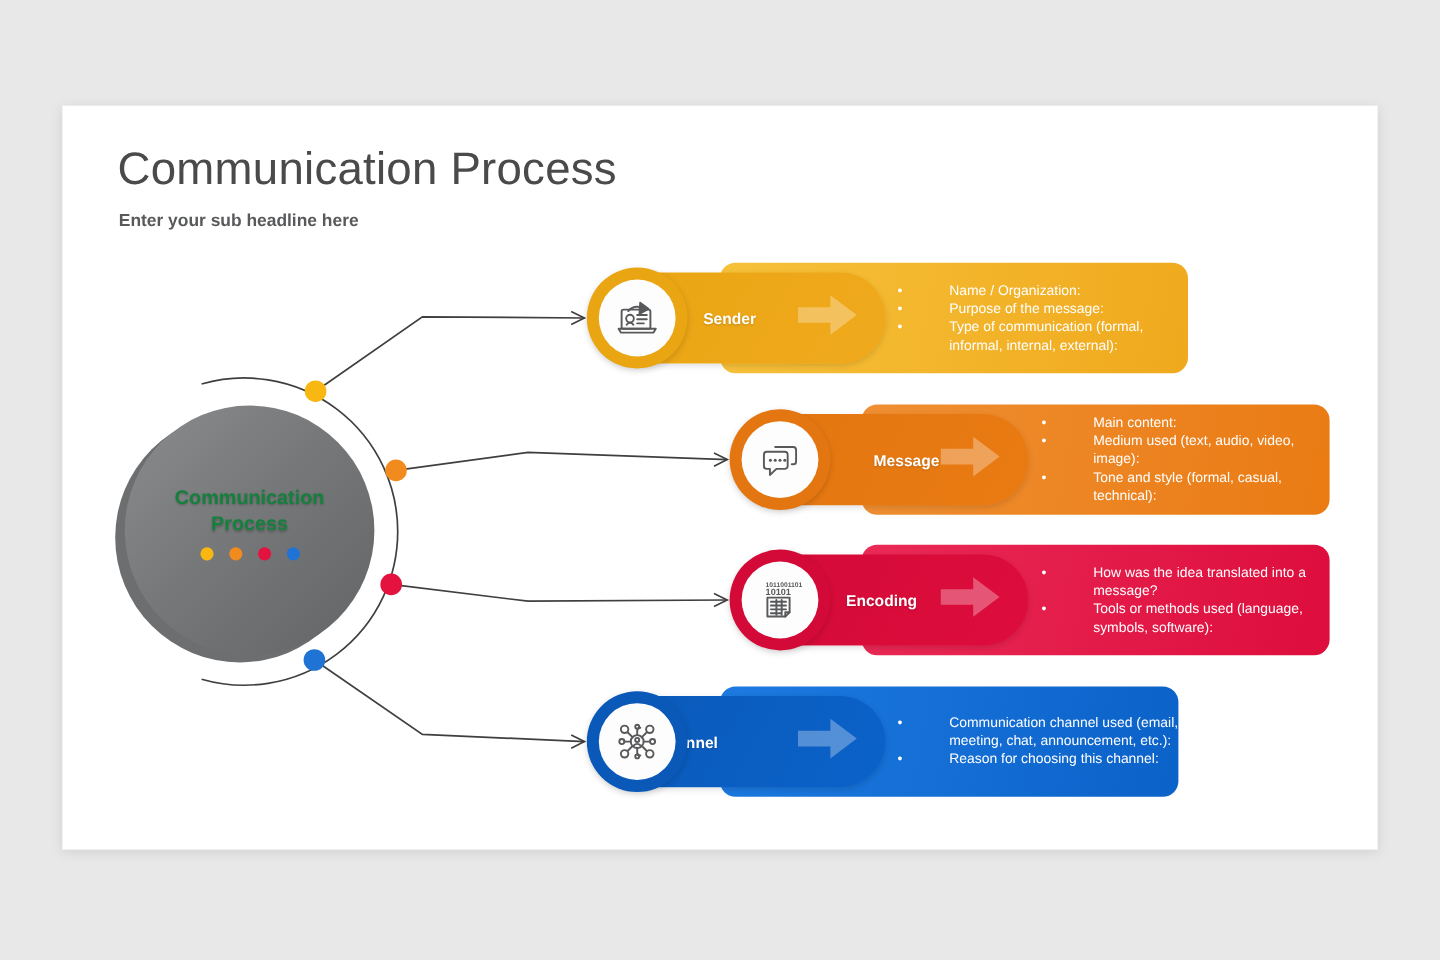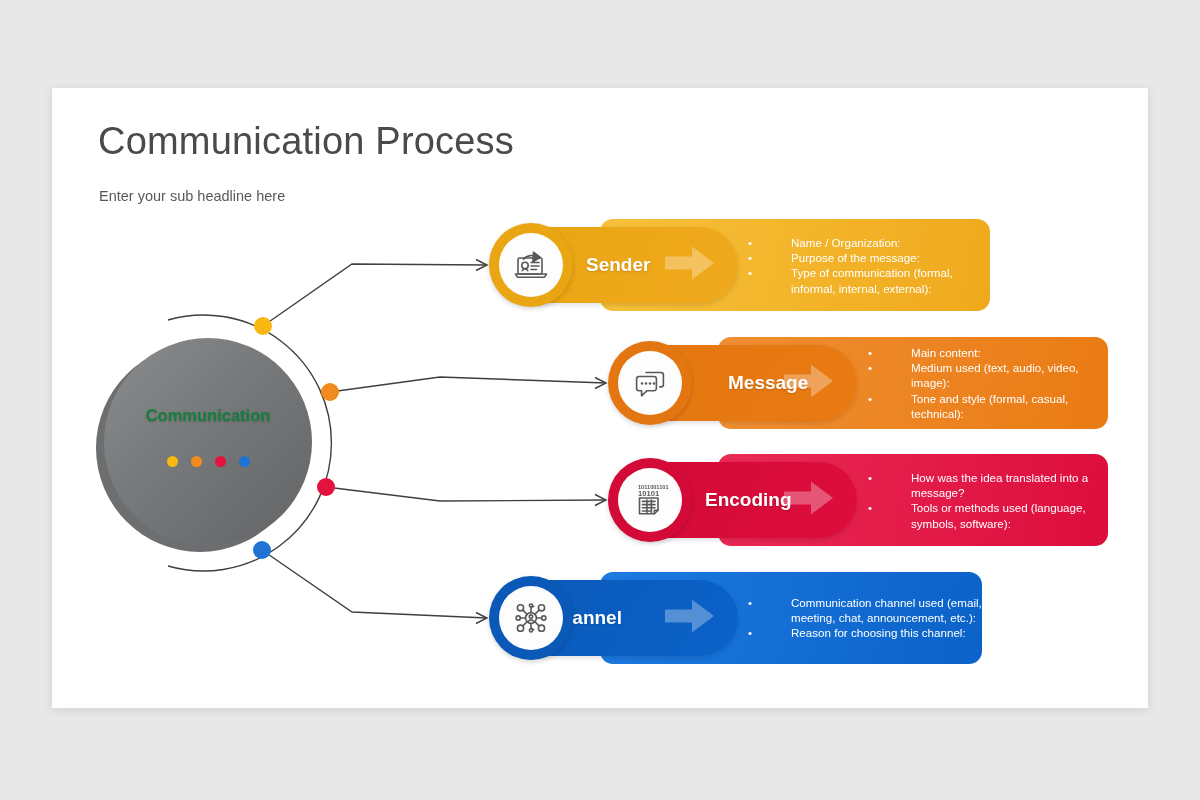--- a/index.html
+++ b/index.html
@@ -20,22 +20,22 @@
     box-shadow: 0 2px 10px rgba(0,0,0,.10);
   }
 
   
   .page-title {
     position: absolute; left: 98px; top: 120px;
     font-size: 38px; font-weight: 400; color: #4a4a4a;
     letter-spacing: .2px; white-space: nowrap;
   }
   .page-sub {
-    position: absolute; left: 99px; top: 188px;
-    font-size: 14.5px; font-weight: 400; color: #58595b;
+    position: absolute; left: 99px; top: 176px;
+    font-size: 14.5px; font-weight: 700; color: #58595b;
     white-space: nowrap;
   }
 
   
   .hub-wrap { position: absolute; left: 96px; top: 318px; width: 260px; height: 250px; }
   .hub-shadow {
     position: absolute; left: 0; top: 26px;
     width: 208px; height: 208px; border-radius: 50%;
     background: #6d6e70;
   }
@@ -65,21 +65,21 @@
     position: absolute; top: 0; height: 92px;
     border-radius: 13px;
   }
   .pill {
     position: absolute; top: 8px; height: 76px;
     border-radius: 38px;
     display: flex; align-items: center;
     box-shadow: 0 2px 5px rgba(0,0,0,.13);
   }
   .pill-label {
-    color: #ffffff; font-size: 19px; font-weight: 700;
+    color: #ffffff; font-size: 13px; font-weight: 700;
     white-space: nowrap; text-shadow: 0 1px 2px rgba(0,0,0,.18);
   }
   .pill-arrow { position: absolute; top: 50%; transform: translateY(-50%); }
   .badge {
     position: absolute; left: -4px; top: -4px;
     width: 84px; height: 84px; border-radius: 50%;
     display: flex; align-items: center; justify-content: center;
     box-shadow: 0 2px 5px rgba(0,0,0,.16);
     text-align: right;
   }
@@ -105,20 +105,21 @@
   <div class="slide"></div>
 
   <div class="page-title">Communication Process</div>
   <div class="page-sub">Enter your sub headline here</div>
 
   <div class="hub-wrap">
     <div class="hub-shadow"></div>
     <div class="hub-circle"></div>
     <div class="hub-text">
       <div>Communication</div>
+      <div>Process</div>
     </div>
     <div class="hub-dots" id="hub-dots">
         <i style="background: rgb(249, 183, 17);"></i>
         <i style="background: rgb(242, 139, 29);"></i>
         <i style="background: rgb(227, 18, 63);"></i>
         <i style="background: rgb(31, 115, 212);"></i>
       </div>
   </div>
 
   <svg class="net" id="net" viewBox="0 0 1200 800">

